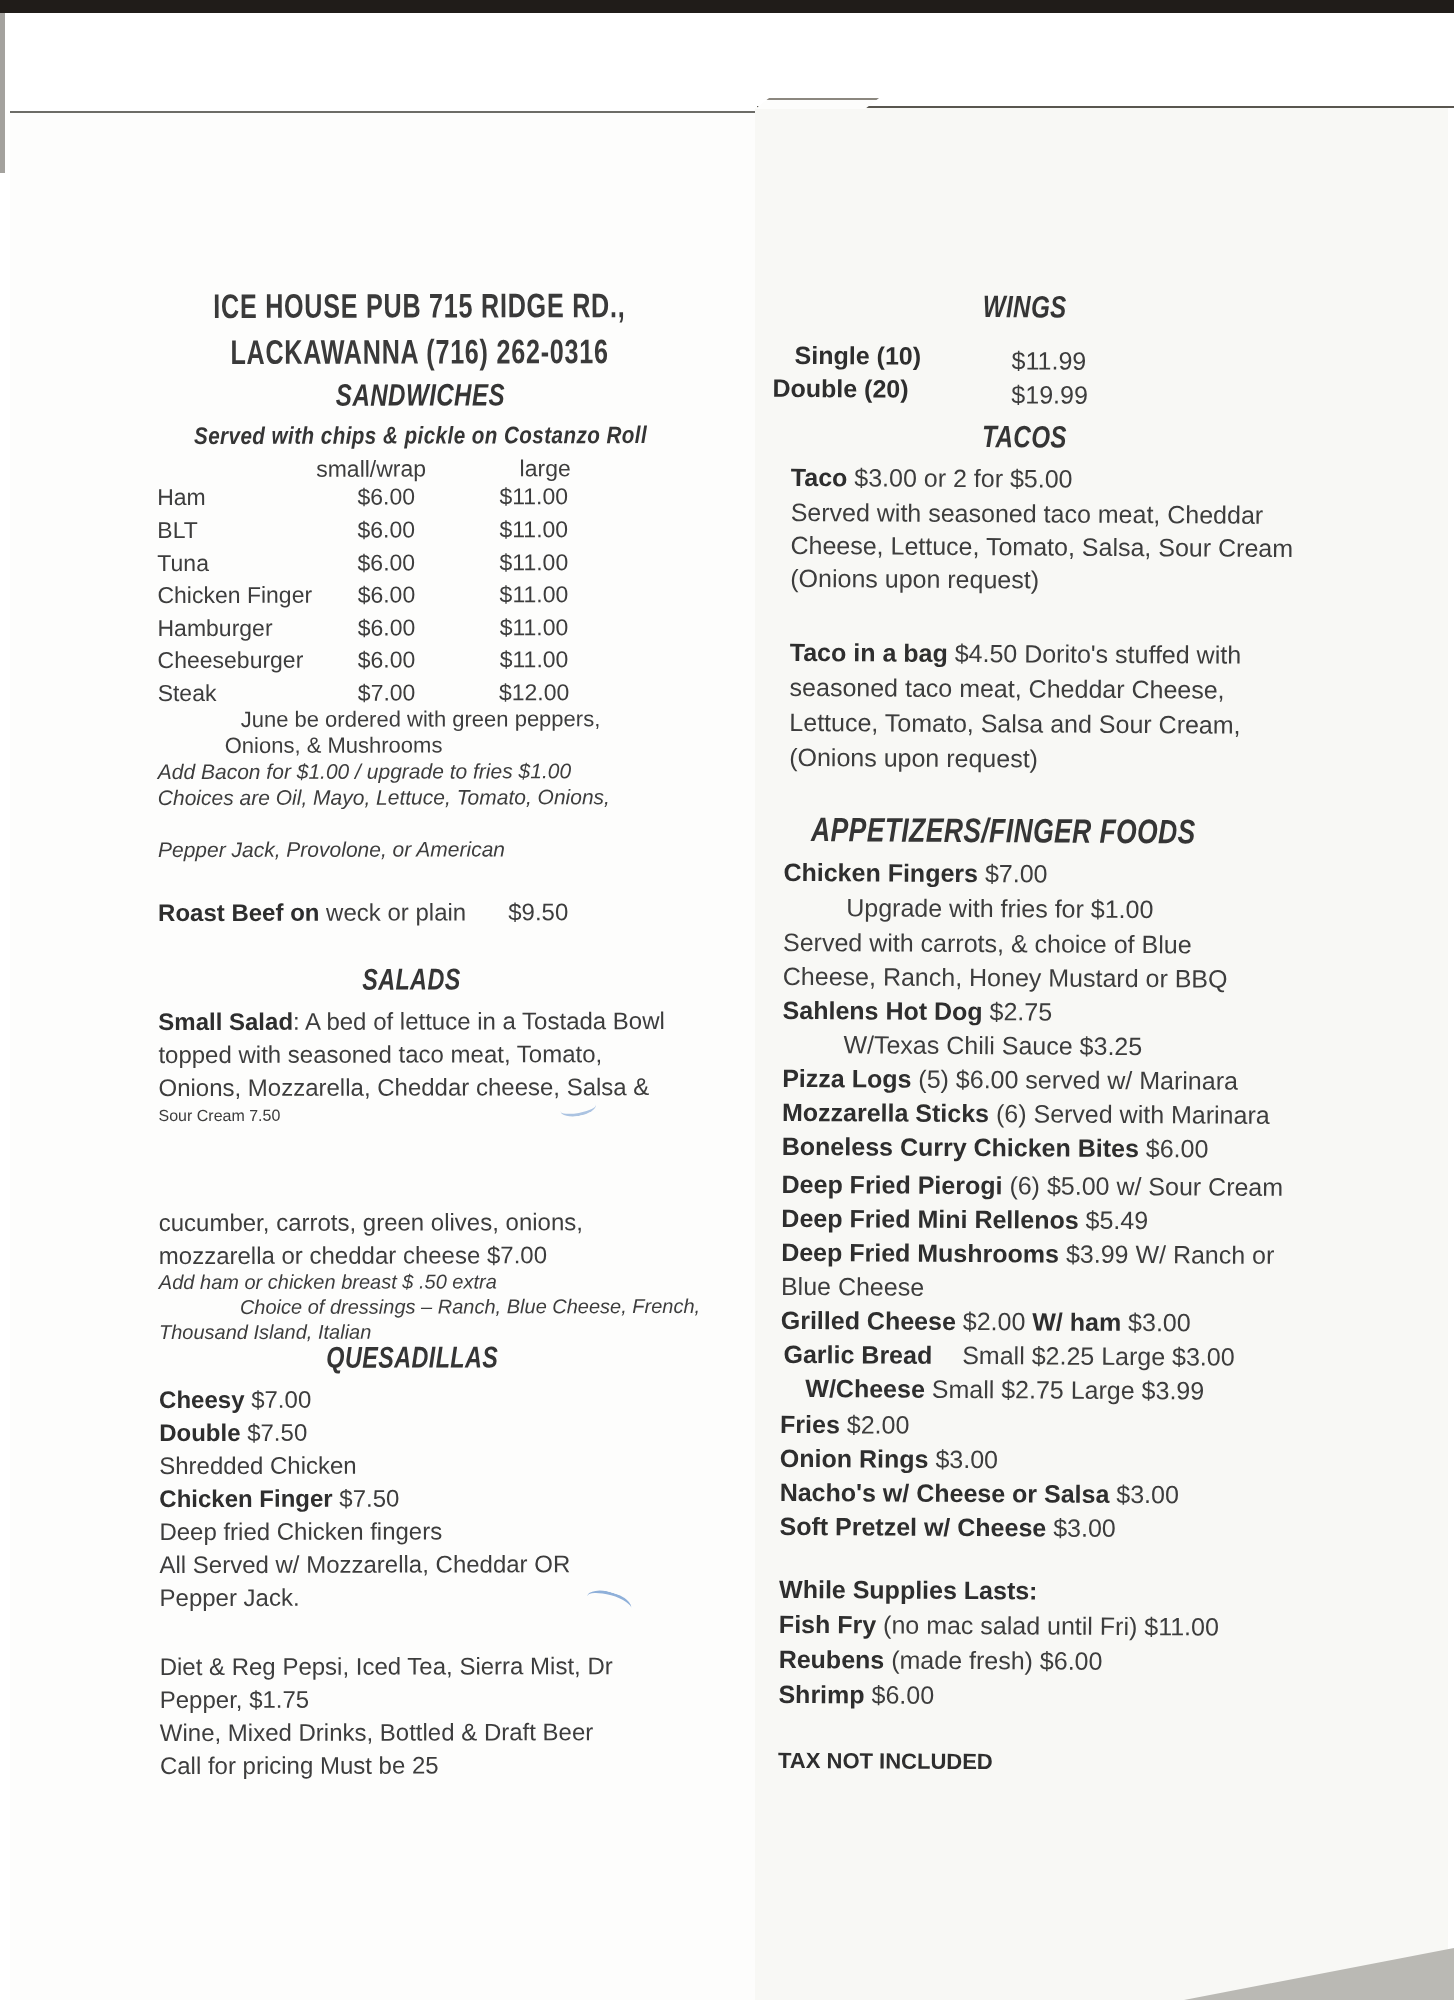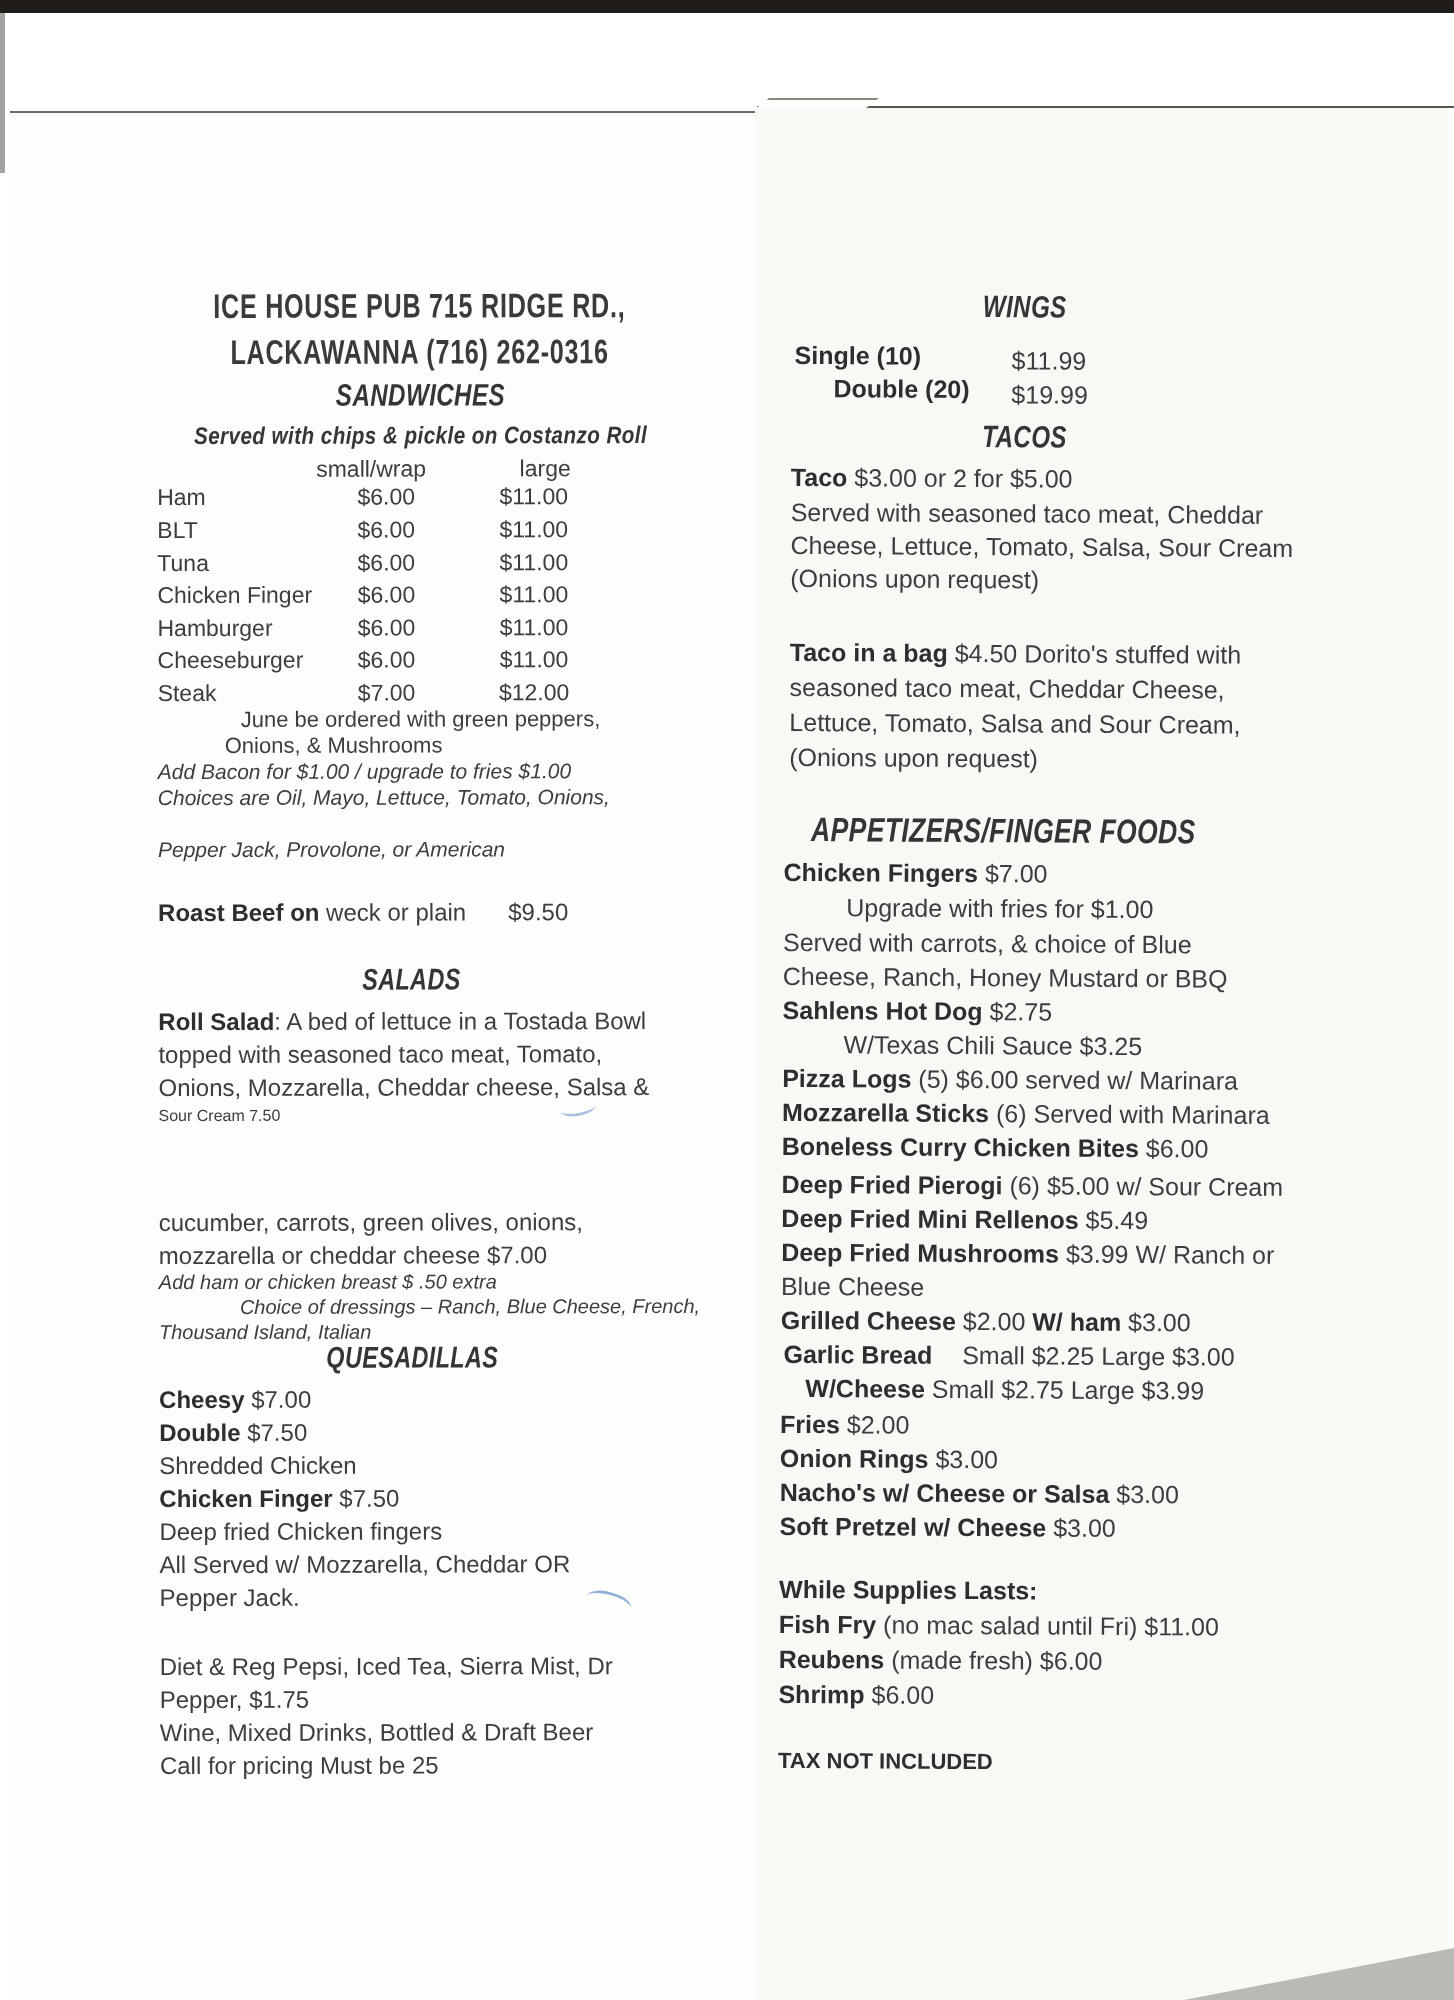--- a/index.html
+++ b/index.html
@@ -106,21 +106,21 @@
 
     <div class="t" style="left:157px;top:899px;font-size:24px">
       <span class="b">Roast Beef on</span><span> weck or plain</span><span class="sp42"></span><span>$9.50</span>
     </div>
 
     <div class="t ctr" style="left:120px;top:963px;width:580px;font-size:30px">
       <span class="cond80 hd">SALADS</span>
     </div>
 
     <div class="t" style="left:157px;top:1008px;font-size:24px">
-      <span class="b">Roll Salad</span><span>: A bed of lettuce in a Tostada Bowl</span>
+      <span class="b">Small Salad</span><span>: A bed of lettuce in a Tostada Bowl</span>
     </div>
     <div class="t" style="left:157px;top:1041px;font-size:24px">topped with seasoned taco meat, Tomato,</div>
     <div class="t" style="left:157px;top:1074px;font-size:24px">Onions, Mozzarella, Cheddar cheese, Salsa &amp;</div>
     <div class="t" style="left:157px;top:1107px;font-size:16px">Sour Cream 7.50</div>
 
     <div class="t" style="left:157px;top:1209px;font-size:24px">cucumber, carrots, green olives, onions,</div>
     <div class="t" style="left:157px;top:1242px;font-size:24px">mozzarella or cheddar cheese $7.00</div>
     <div class="t it" style="left:157px;top:1271px;font-size:20px">Add ham or chicken breast $ .50 extra</div>
     <div class="t it" style="left:238px;top:1296px;font-size:20px">Choice of dressings – Ranch, Blue Cheese, French,</div>
     <div class="t it" style="left:157px;top:1321px;font-size:20px">Thousand Island, Italian</div>
@@ -149,21 +149,21 @@
     <div class="t" style="left:157px;top:1752px;font-size:24px">Call for pricing Must be 25</div>
   </div>
 
   <div class="rot-r">
 
     <div class="t ctr" style="left:790px;top:288px;width:470px;font-size:31px">
       <span class="cond80 hd">WINGS</span>
     </div>
     <div class="t b" style="left:795px;top:341px;font-size:25px">Single (10)</div>
     <div class="t" style="left:1012px;top:345px;font-size:25px">$11.99</div>
-    <div class="t b" style="left:834px;top:374px;font-size:25px">Double (20)</div>
+    <div class="t b" style="left:773px;top:374px;font-size:25px">Double (20)</div>
     <div class="t" style="left:1012px;top:379px;font-size:25px">$19.99</div>
 
     <div class="t ctr" style="left:790px;top:418px;width:470px;font-size:31px">
       <span class="cond80 hd">TACOS</span>
     </div>
     <div class="t" style="left:792px;top:463px;font-size:25px">
       <span class="b">Taco</span><span> $3.00 or 2 for $5.00</span>
     </div>
     <div class="t" style="left:792px;top:498px;font-size:25px">Served with seasoned taco meat, Cheddar</div>
     <div class="t" style="left:792px;top:531px;font-size:25px">Cheese, Lettuce, Tomato, Salsa, Sour Cream</div>

